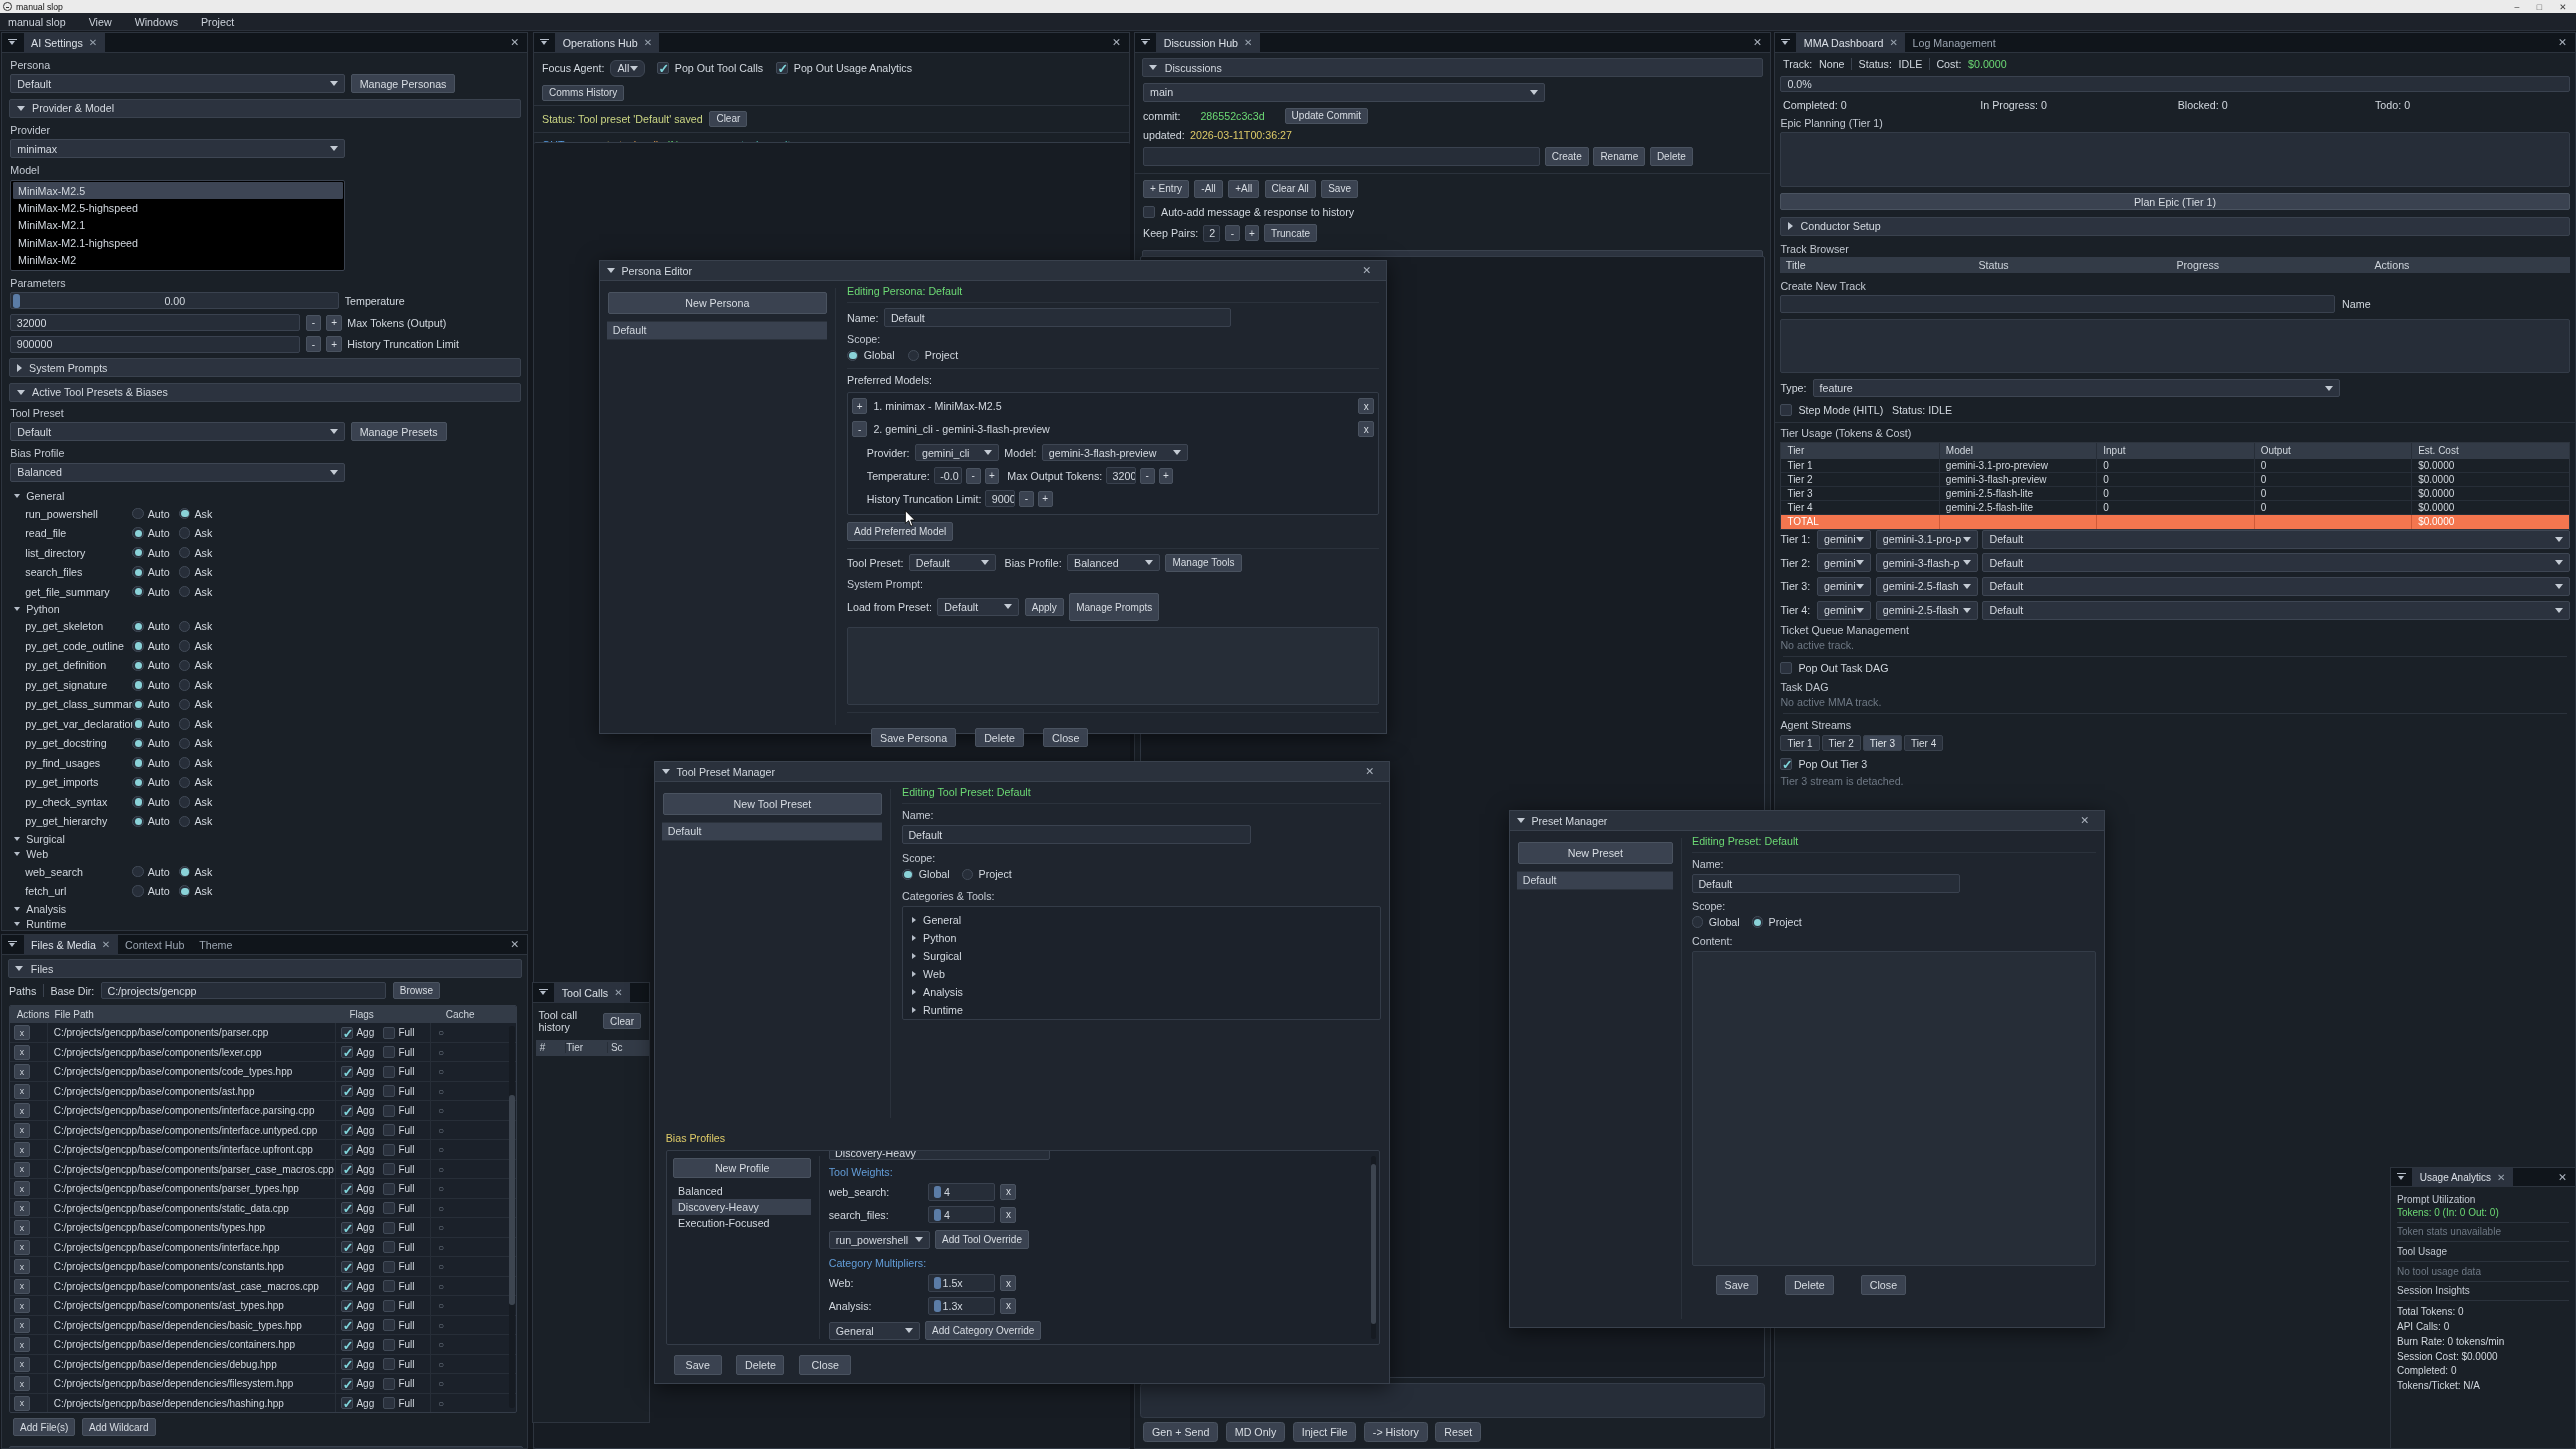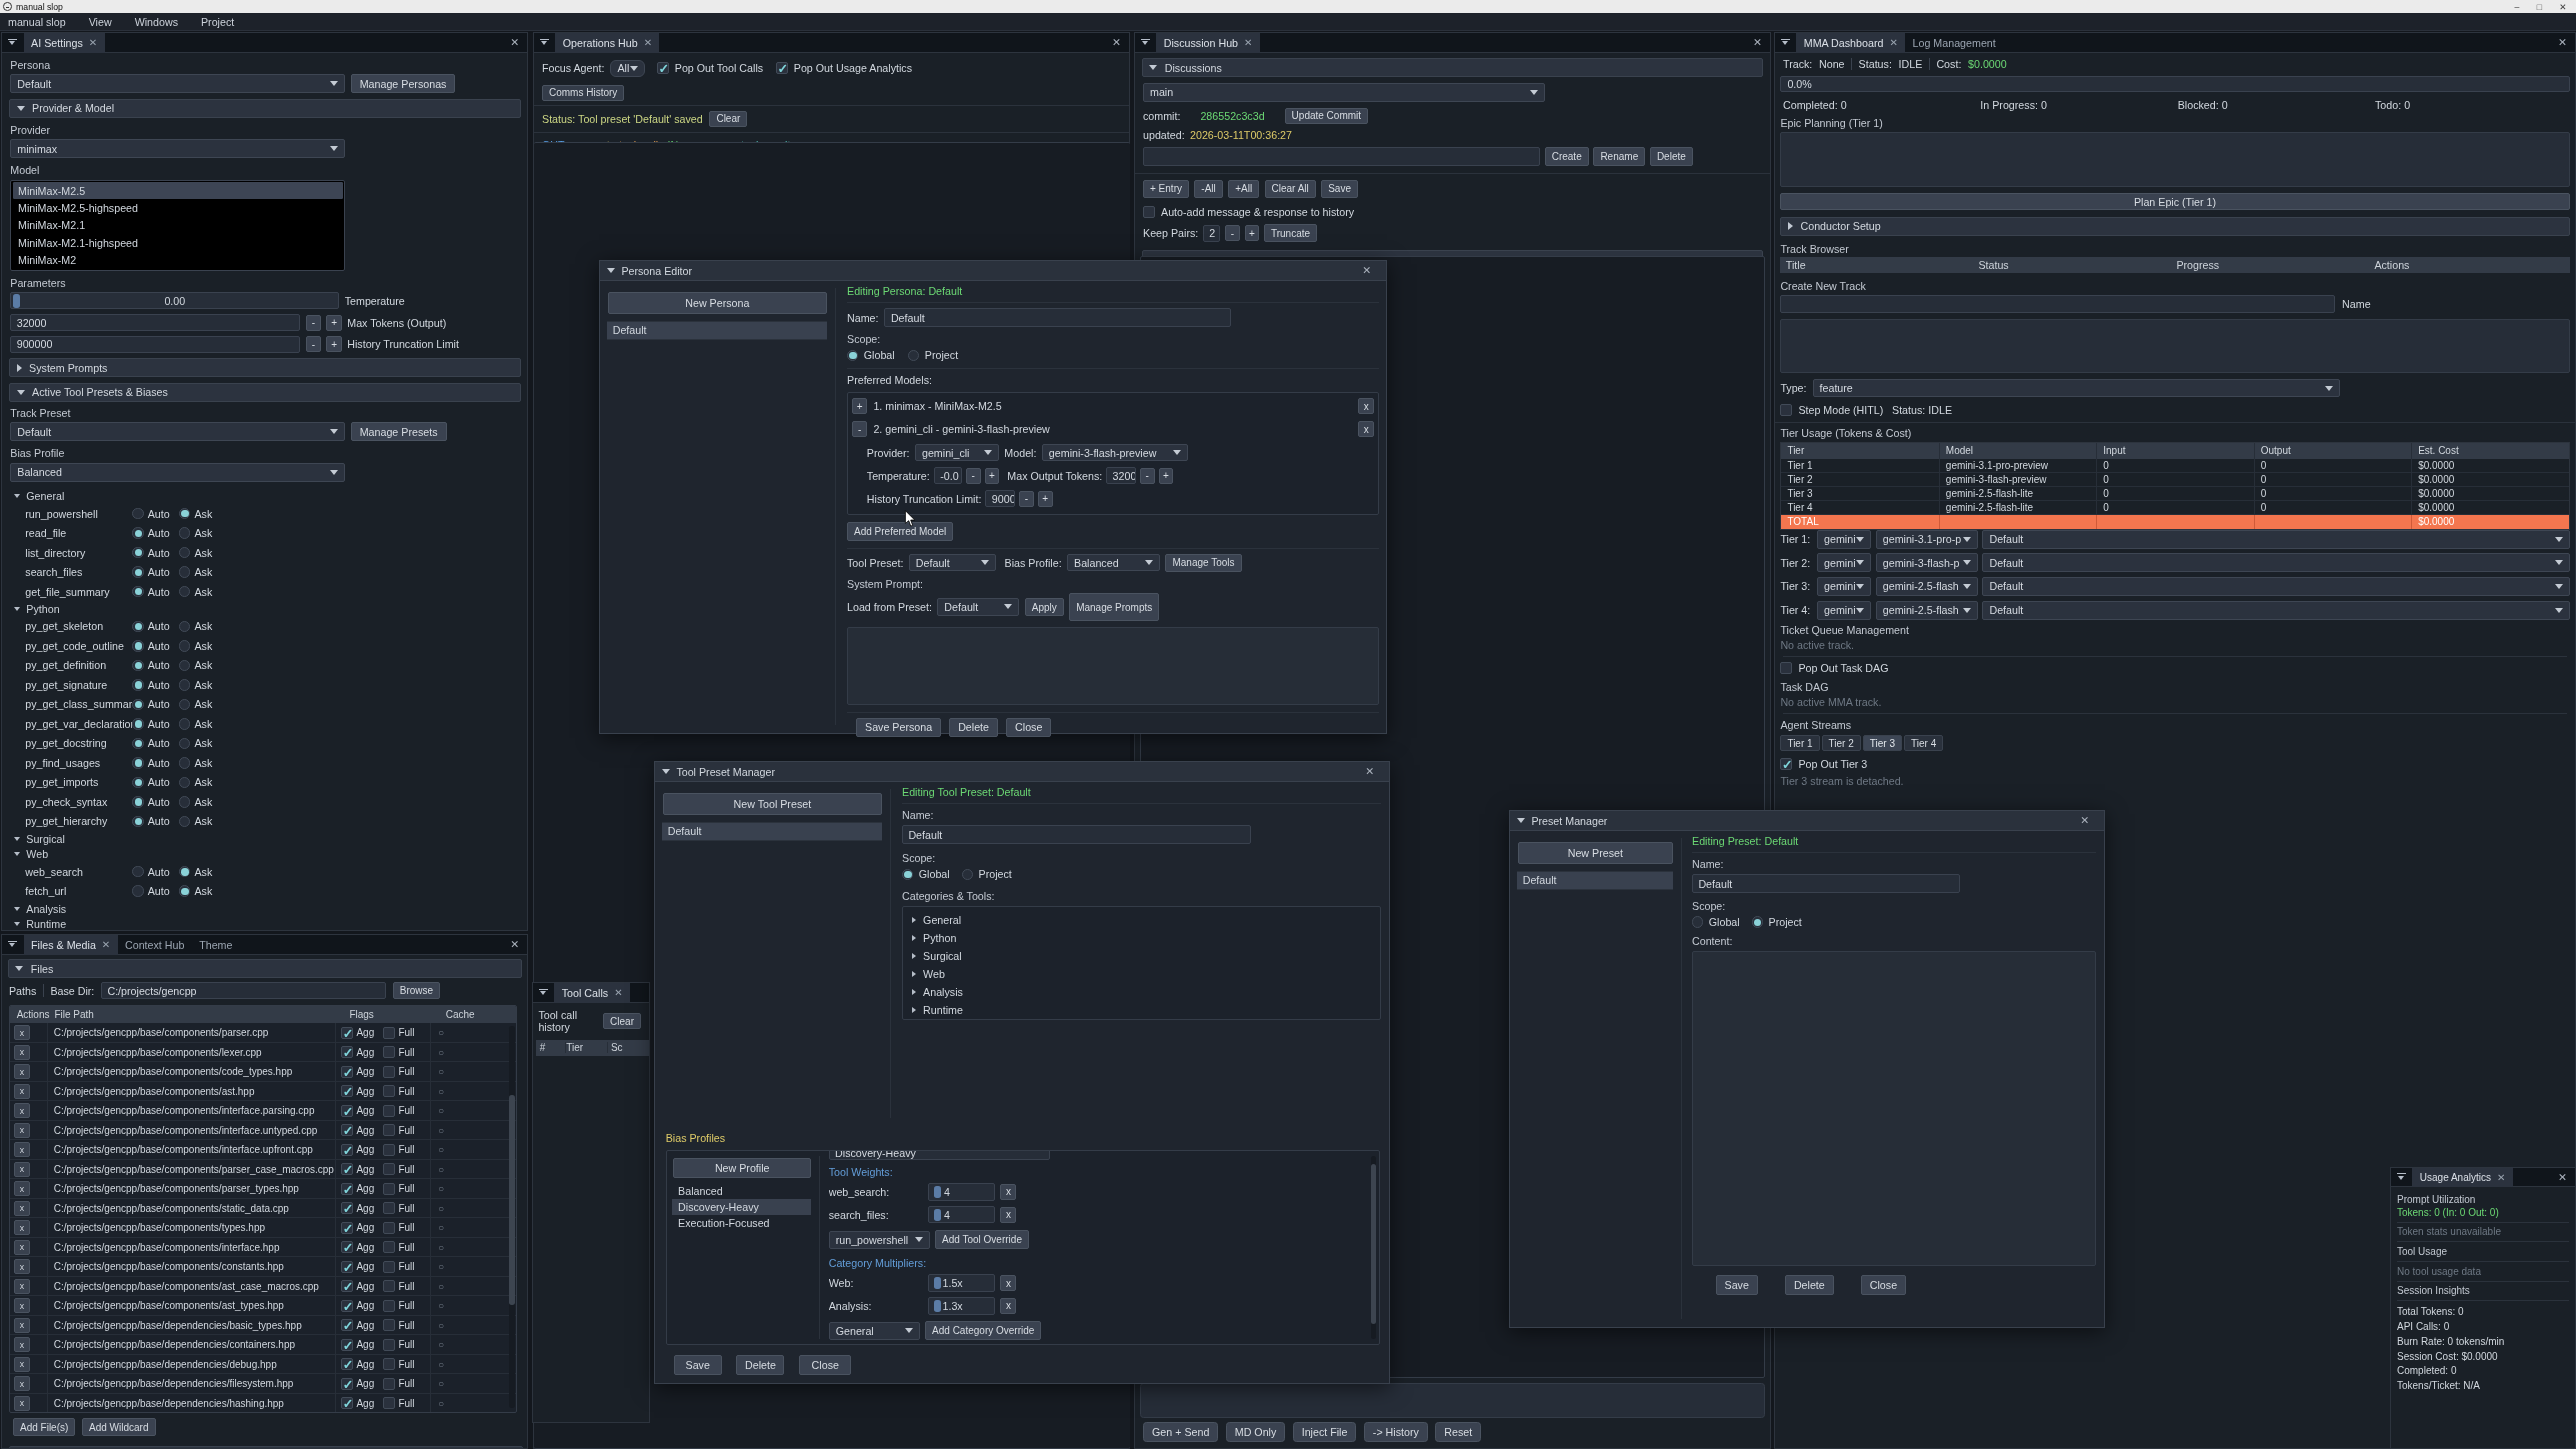--- a/index.html
+++ b/index.html
@@ -178,21 +178,21 @@
     <span>History Truncation Limit</span>
   </div>
   <div class="hdr">
       <span class="tri right"></span>
       <span>System Prompts</span>
     </div>
   <div class="hdr">
       <span class="tri down"></span>
       <span>Active Tool Presets &amp; Biases</span>
     </div>
-  <div class="lbl" style="margin-top:1.3px;">Track Preset</div>
+  <div class="lbl" style="margin-top:1.3px;">Tool Preset</div>
   <div class="row">
     <div class="sel" style="width:335px;">
         <span>Default</span>
         <span class="arr"></span>
       </div>
     <div class="btn">Manage Presets</div>
   </div>
   <div class="lbl">Bias Profile</div>
   <div class="row" style="margin-bottom:6.7px;">
       <div class="sel" style="width:335px;">
@@ -1213,21 +1213,21 @@
       <span>Load from Preset:</span>
       <div class="sel" style="width:82px; height:17.4px;">
           <span>Default</span>
           <span class="arr"></span>
         </div>
       <div class="btn sm" style="height:18px;">Apply</div>
       <div class="btn sm" style="height:28px;">Manage Prompts</div>
     </div>
     <div class="area" style="margin-top:6px; height:78px; background:#262d37;"></div>
     <div class="sep" style="margin:6.7px 0 5.4px;"></div>
-    <div class="row" style="margin:1px; gap:8px;padding-left:8px;">
+    <div class="row" style="margin:16px; gap:19px;padding-left:8px;">
       <div class="btn">Save Persona</div>
       <div class="btn">Delete</div>
       <div class="btn">Close</div>
     </div>
   </div>
 </div>
 
 <div class="dialog" style="left:654px; top:761px; width:736px; height:623px; z-index:10;">
   <div class="dlg-title">
     <span class="tri down"></span>

